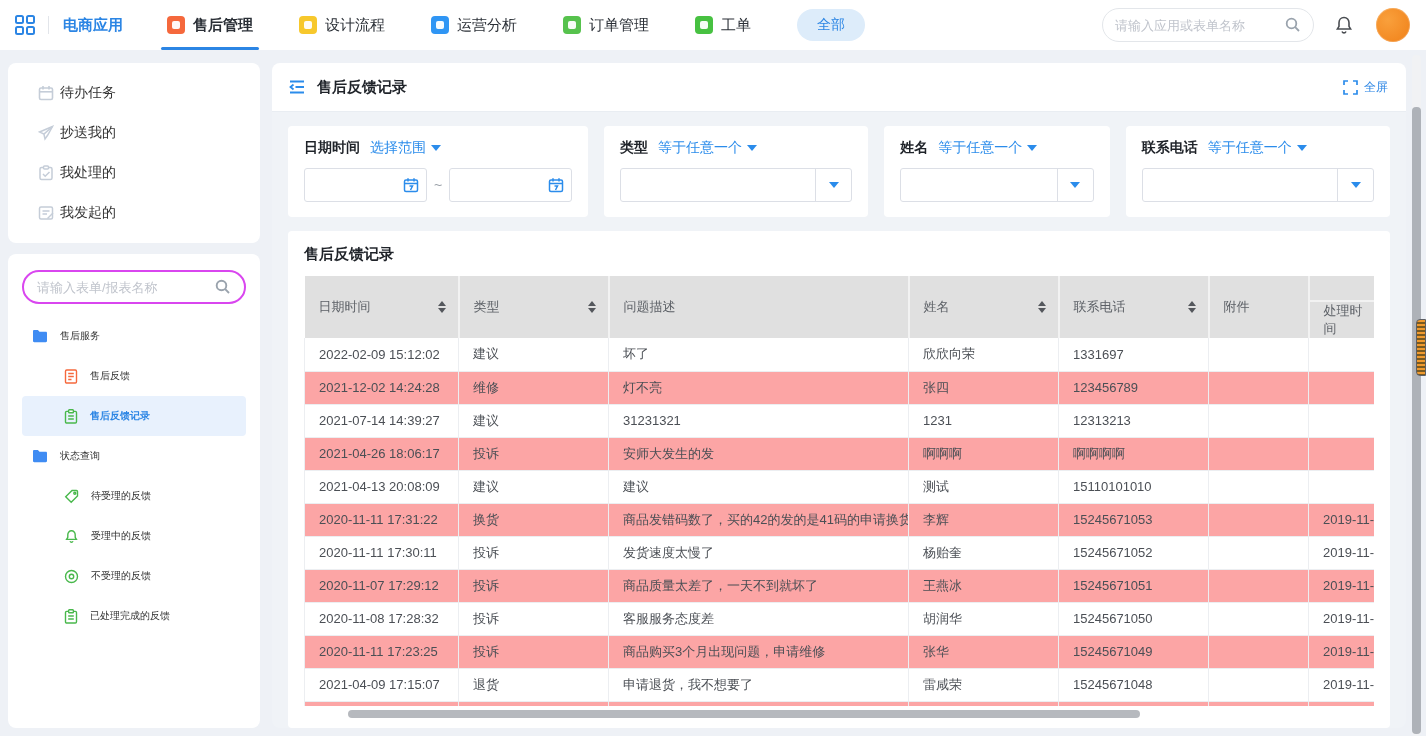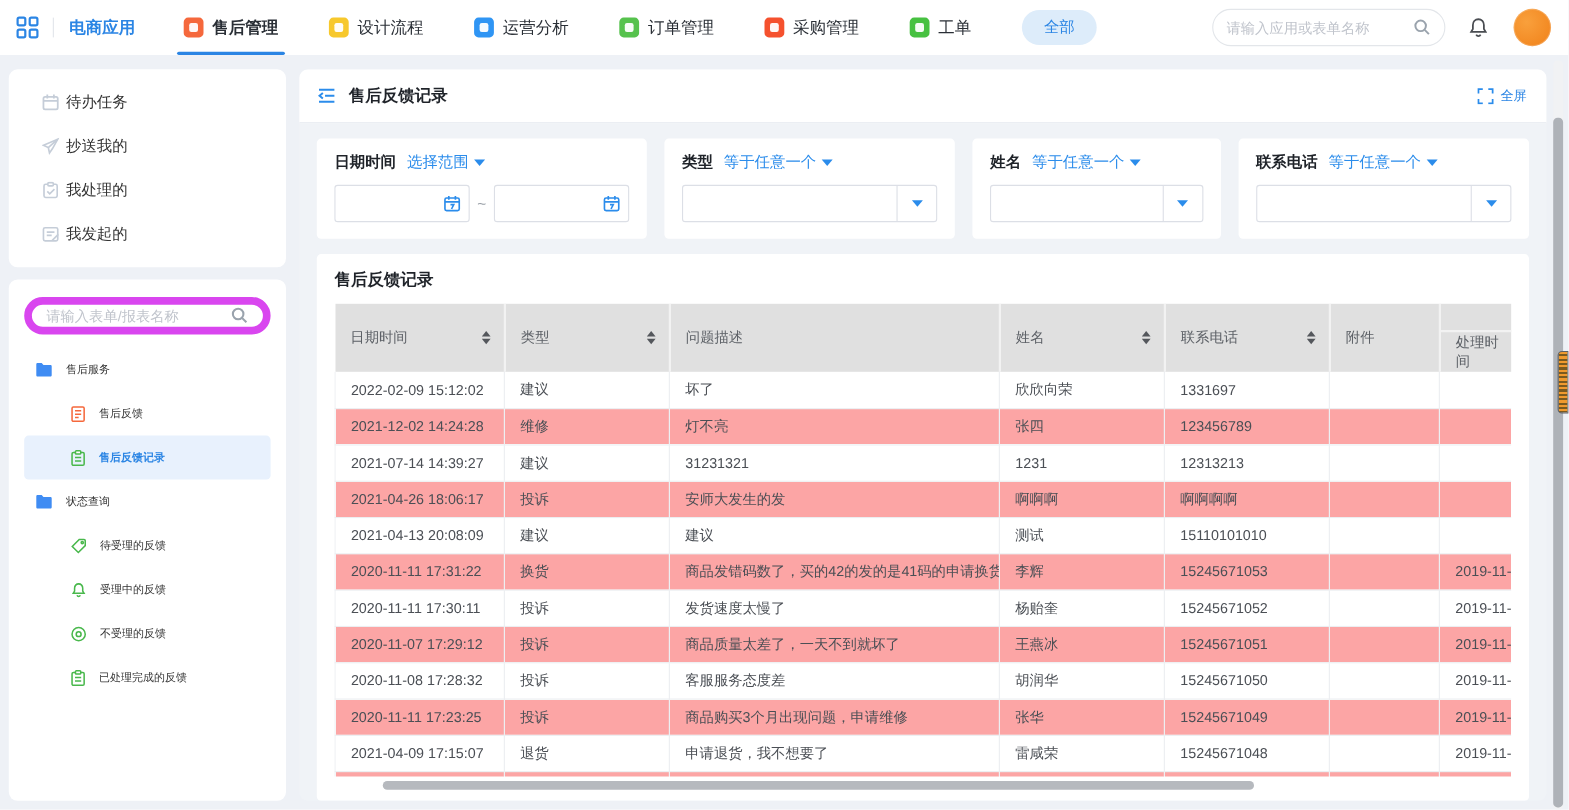--- a/index.html
+++ b/index.html
@@ -27,21 +27,21 @@
   .avatar { width:34px; height:34px; border-radius:50%; background:radial-gradient(circle at 35% 35%, #f9a03c, #f08018); box-shadow:inset 0 0 0 1px rgba(255,255,255,.2); cursor:pointer; }
 
   
   .layout { display:flex; gap:12px; height:686px; padding:13px 20px 8px 8px; }
   .sidebar { width:252px; flex:none; display:flex; flex-direction:column; gap:11px; }
   .card { background:#fff; border-radius:8px; }
   .quick-card { padding:10px 0; }
   .quick-item { display:flex; align-items:center; gap:6px; height:40px; padding-left:30px; cursor:pointer; color:#333; }
   .quick-item svg { color:#c5cdd8; flex:none; }
   .tree-card { flex:1; padding:16px 14px; overflow:hidden; }
-  .side-search { height:34px; border:7px solid #d946ef; border-radius:17px; display:flex; align-items:center; padding:0 13px; gap:8px; margin-bottom:12px; }
+  .side-search { height:34px; border:2px solid #d946ef; border-radius:17px; display:flex; align-items:center; padding:0 13px; gap:8px; margin-bottom:12px; }
   .side-search input { border:none; outline:none; flex:1; min-width:0; font-size:13px; font-family:inherit; background:transparent; }
   .side-search input::placeholder { color:#c0c4cc; }
   .tree-row { display:flex; align-items:center; gap:12px; height:40px; padding-left:10px; cursor:pointer; border-radius:4px; }
   .tree-row.child { padding-left:42px; }
   .tree-row.selected { background:#e8f1fd; }
   .tree-row.selected .tree-label { color:#2b85e4; font-weight:bold; }
   .tree-label { font-size:10px; color:#333; }
 
   
   .main { flex:1; min-width:0; border-radius:8px; background:#f0f3f7; overflow:hidden; display:flex; flex-direction:column; }
@@ -119,24 +119,20 @@
       <span class="tab-icon" style="background: rgb(247, 200, 44);"></span>
       <span class="tab-label">设计流程</span>
     </div>
     <div class="tab">
       <span class="tab-icon" style="background: rgb(47, 149, 244);"></span>
       <span class="tab-label">运营分析</span>
     </div>
     <div class="tab">
       <span class="tab-icon" style="background: rgb(86, 194, 77);"></span>
       <span class="tab-label">订单管理</span>
-    </div>
-    <div class="tab">
-      <span class="tab-icon" style="background: rgb(245, 81, 46);"></span>
-      <span class="tab-label">采购管理</span>
     </div>
     <div class="tab">
       <span class="tab-icon" style="background: rgb(71, 193, 65);"></span>
       <span class="tab-label">工单</span>
     </div>
 
     <div class="pill-all">全部</div>
     <div class="topbar-spacer"></div>
 
     <div class="search-pill">

